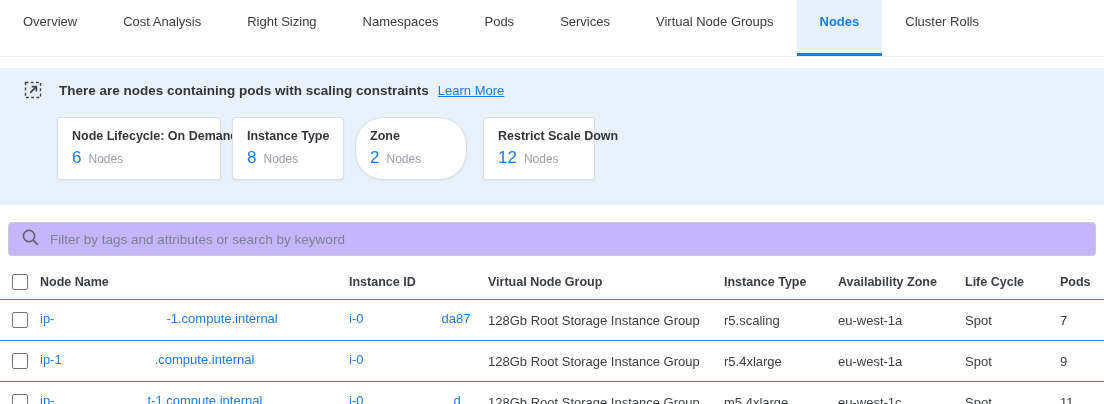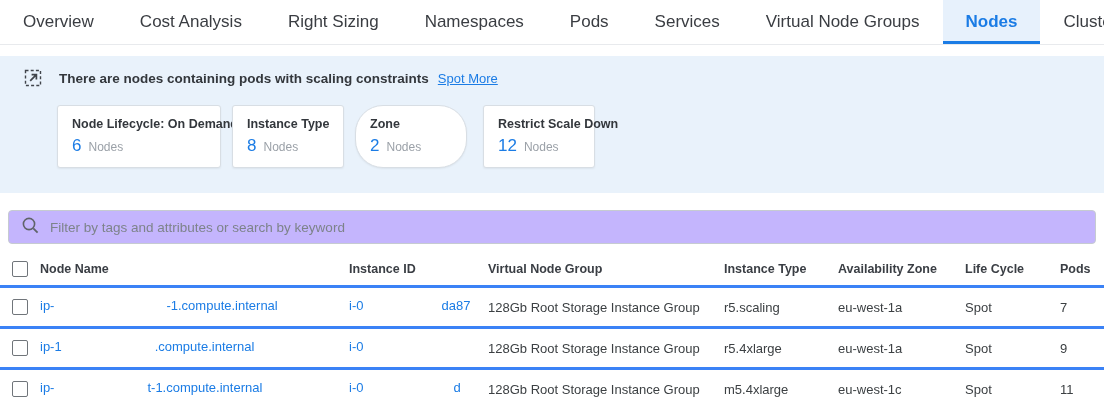--- a/index.html
+++ b/index.html
@@ -1,21 +1,21 @@
 <!DOCTYPE html>
 <html><head>
 <meta charset="utf-8">
 <style>
   * { box-sizing: border-box; margin: 0; padding: 0; }
   html,body { width: 1104px; height: 404px; overflow: hidden; background: #fff;
     font-family: "Liberation Sans", sans-serif; color: #3c4043; }
 
   
-  .tabbar { display: flex; height: 45px; border-bottom: 1px solid #e8eaed;
-    font-size: 17px; color: #3a3d42; }
+  .tabbar { display: flex; height: 57px; border-bottom: 1px solid #e8eaed;
+    font-size: 13px; color: #3a3d42; }
   .tab { padding: 0 23px; line-height: 44px; cursor: pointer; white-space: nowrap; }
   .tab.active { background: #e7f1fc; color: #1b7ce5; font-weight: 600;
     box-shadow: inset 0 -3px 0 #1b7ce5; }
 
   
   .banner { margin-top: 11px; background: #e9f2fb; padding: 9px 24px 25px 24px; }
   .banner-msg-row { display: flex; align-items: center; height: 26px; }
   .bicon { width: 18px; height: 18px; margin-right: 17px; flex: 0 0 auto; }
   .bmsg { font-size: 13.5px; font-weight: 700; color: #33373c; }
   .blink { font-size: 13px; color: #1b7ce5; text-decoration: underline;
@@ -36,21 +36,21 @@
   
   .searchbar { margin: 17px 8px 0 8px; height: 34px; border: 1px solid #c6cbd1;
     border-radius: 4px; display: flex; align-items: center; padding: 0 12px; background:#c4b5fd; }
   .searchbar svg { flex: 0 0 auto; margin-right: 10px; }
   .searchbar input { border: none; outline: none; flex: 1; font-size: 13.5px;
     font-family: "Liberation Sans", sans-serif; color: #3c4043; background: transparent; }
   .searchbar input::placeholder { color: #7d838a; opacity: 1; }
 
   
   .table { margin-top: 8px; }
-  .thead, .trow { display: flex; align-items: center; border-bottom: 3px solid #3b82f6; }
+  .thead, .trow { display: flex; align-items: center; border-bottom: 1px solid #3b82f6; }
   .thead { height: 36px; font-size: 12.5px; font-weight: 600; color: #3a3e44; }
   .trow { height: 41px; font-size: 13px; position: relative; }
   .cell { padding-right: 8px; white-space: nowrap; overflow: hidden; }
   .c-check { width: 40px; padding-left: 12px; display: flex; align-items: center; }
   .c-name  { width: 300px; }
   .c-id    { width: 148px; padding-left: 9px; }
   .c-vng   { width: 236px; }
   .c-itype { width: 114px; }
   .c-az    { width: 127px; }
   .c-lc    { width: 95px; }
@@ -83,21 +83,21 @@
 
 <div class="banner">
   <div class="banner-msg-row">
     <span class="bicon">
       <svg width="18" height="18" viewBox="0 0 18 18">
         <rect x="1.5" y="1.5" width="15" height="15" fill="none" stroke="#41454b" stroke-width="1.4" stroke-dasharray="3 2.2"></rect>
         <path d="M6.2 11.8 L11.6 6.4 M7.6 5.6 H12.4 V10.4" fill="none" stroke="#41454b" stroke-width="1.7"></path>
       </svg>
     </span>
     <span class="bmsg">There are nodes containing pods with scaling constraints</span>
-    <a class="blink">Spot More</a>
+    <a class="blink">Learn More</a>
   </div>
   <div class="cards">
     <div class="card">
       <div class="card-title">Node Lifecycle: On Demand</div>
       <div class="card-count-row">
         <span class="count">6</span>
         <span class="unit">Nodes</span>
       </div>
     </div>
     <div class="card">

